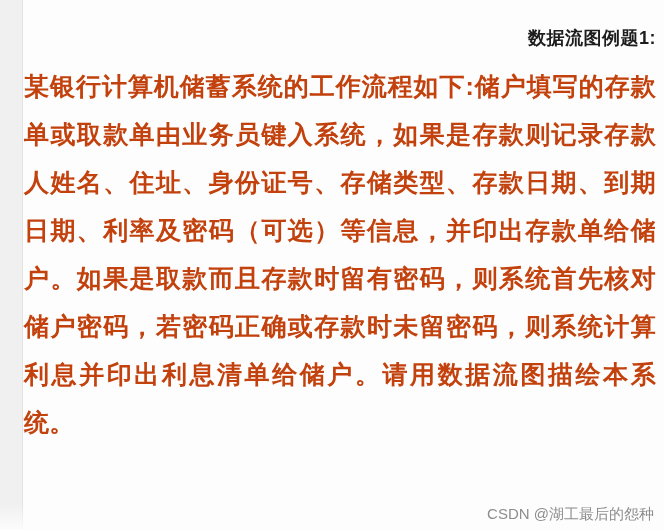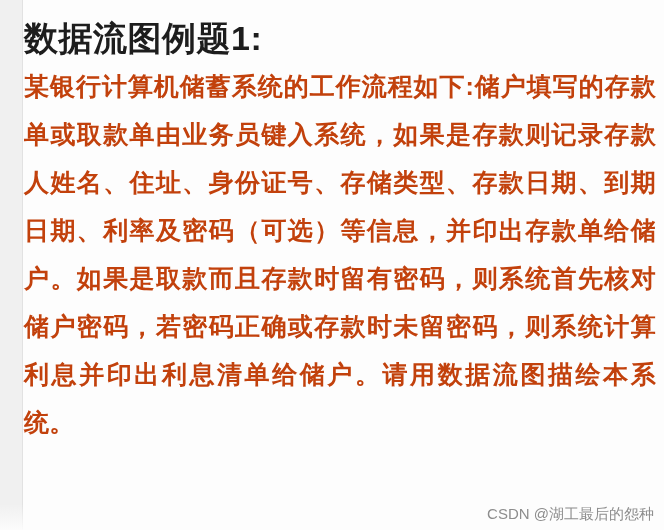--- a/index.html
+++ b/index.html
@@ -30,26 +30,27 @@
     border-right: 1px solid #e2e2e2;
   }
   .content {
     position: absolute;
     left: 24px;
     top: 14px;
     right: 8px;
     bottom: 0;
   }
   .doc-title {
-    font-size: 34px;
+    font-size: 18px;
     line-height: 48px;
     color: #1d1d1d;
     font-weight: 700;
     letter-spacing: 0.5px;
     white-space: nowrap;
+    text-align: right;
   }
   .doc-body {
     font-size: 25px;
     line-height: 48px;
     color: #c2410c;
     font-weight: 700;
     letter-spacing: 0.3px;
     text-align: justify;
     text-justify: inter-ideograph;
     word-break: break-all;

